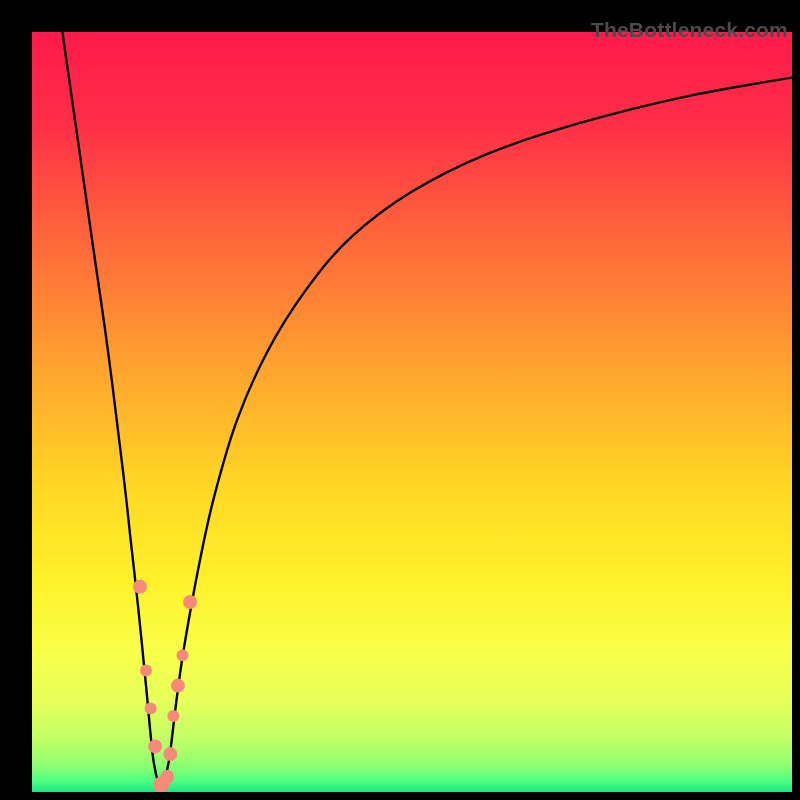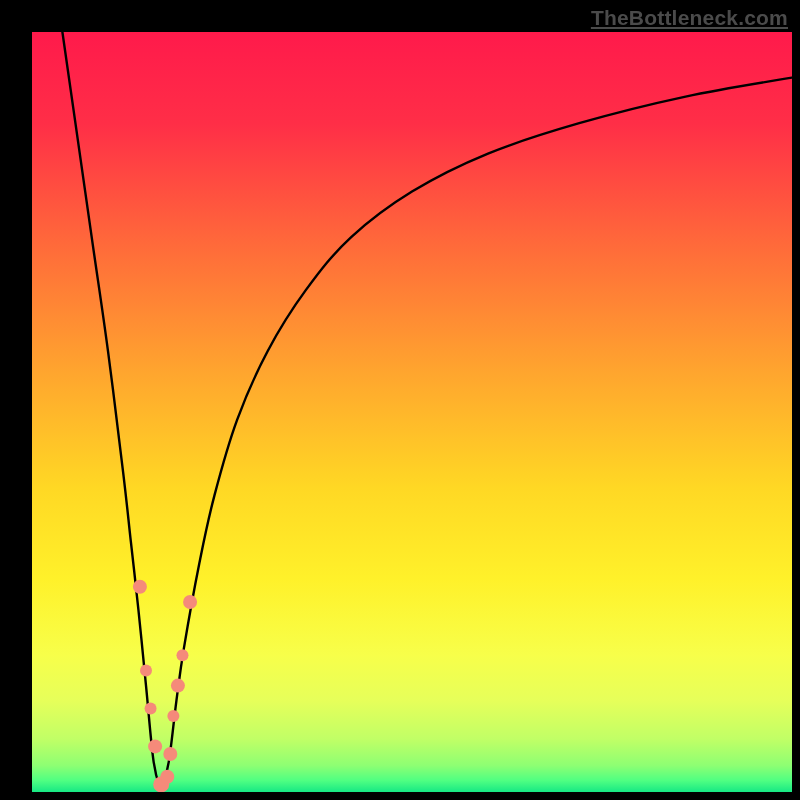--- a/index.html
+++ b/index.html
@@ -20,28 +20,27 @@
   .plot-area {
     position: absolute;
     left: 32px;
     top: 32px;
     width: 760px;
     height: 760px;
     box-sizing: border-box;
   }
   .watermark {
     position: absolute;
-    top: 6px;
+    top: 18px;
     right: 12px;
     color: #4b4b4b;
     font-size: 21px;
     font-weight: 600;
     letter-spacing: 0.2px;
     user-select: none;
-    text-decoration: underline;
   }
   svg {
     display: block;
   }
 </style>
 </head>
 <body>
 
 <div class="frame">
 

